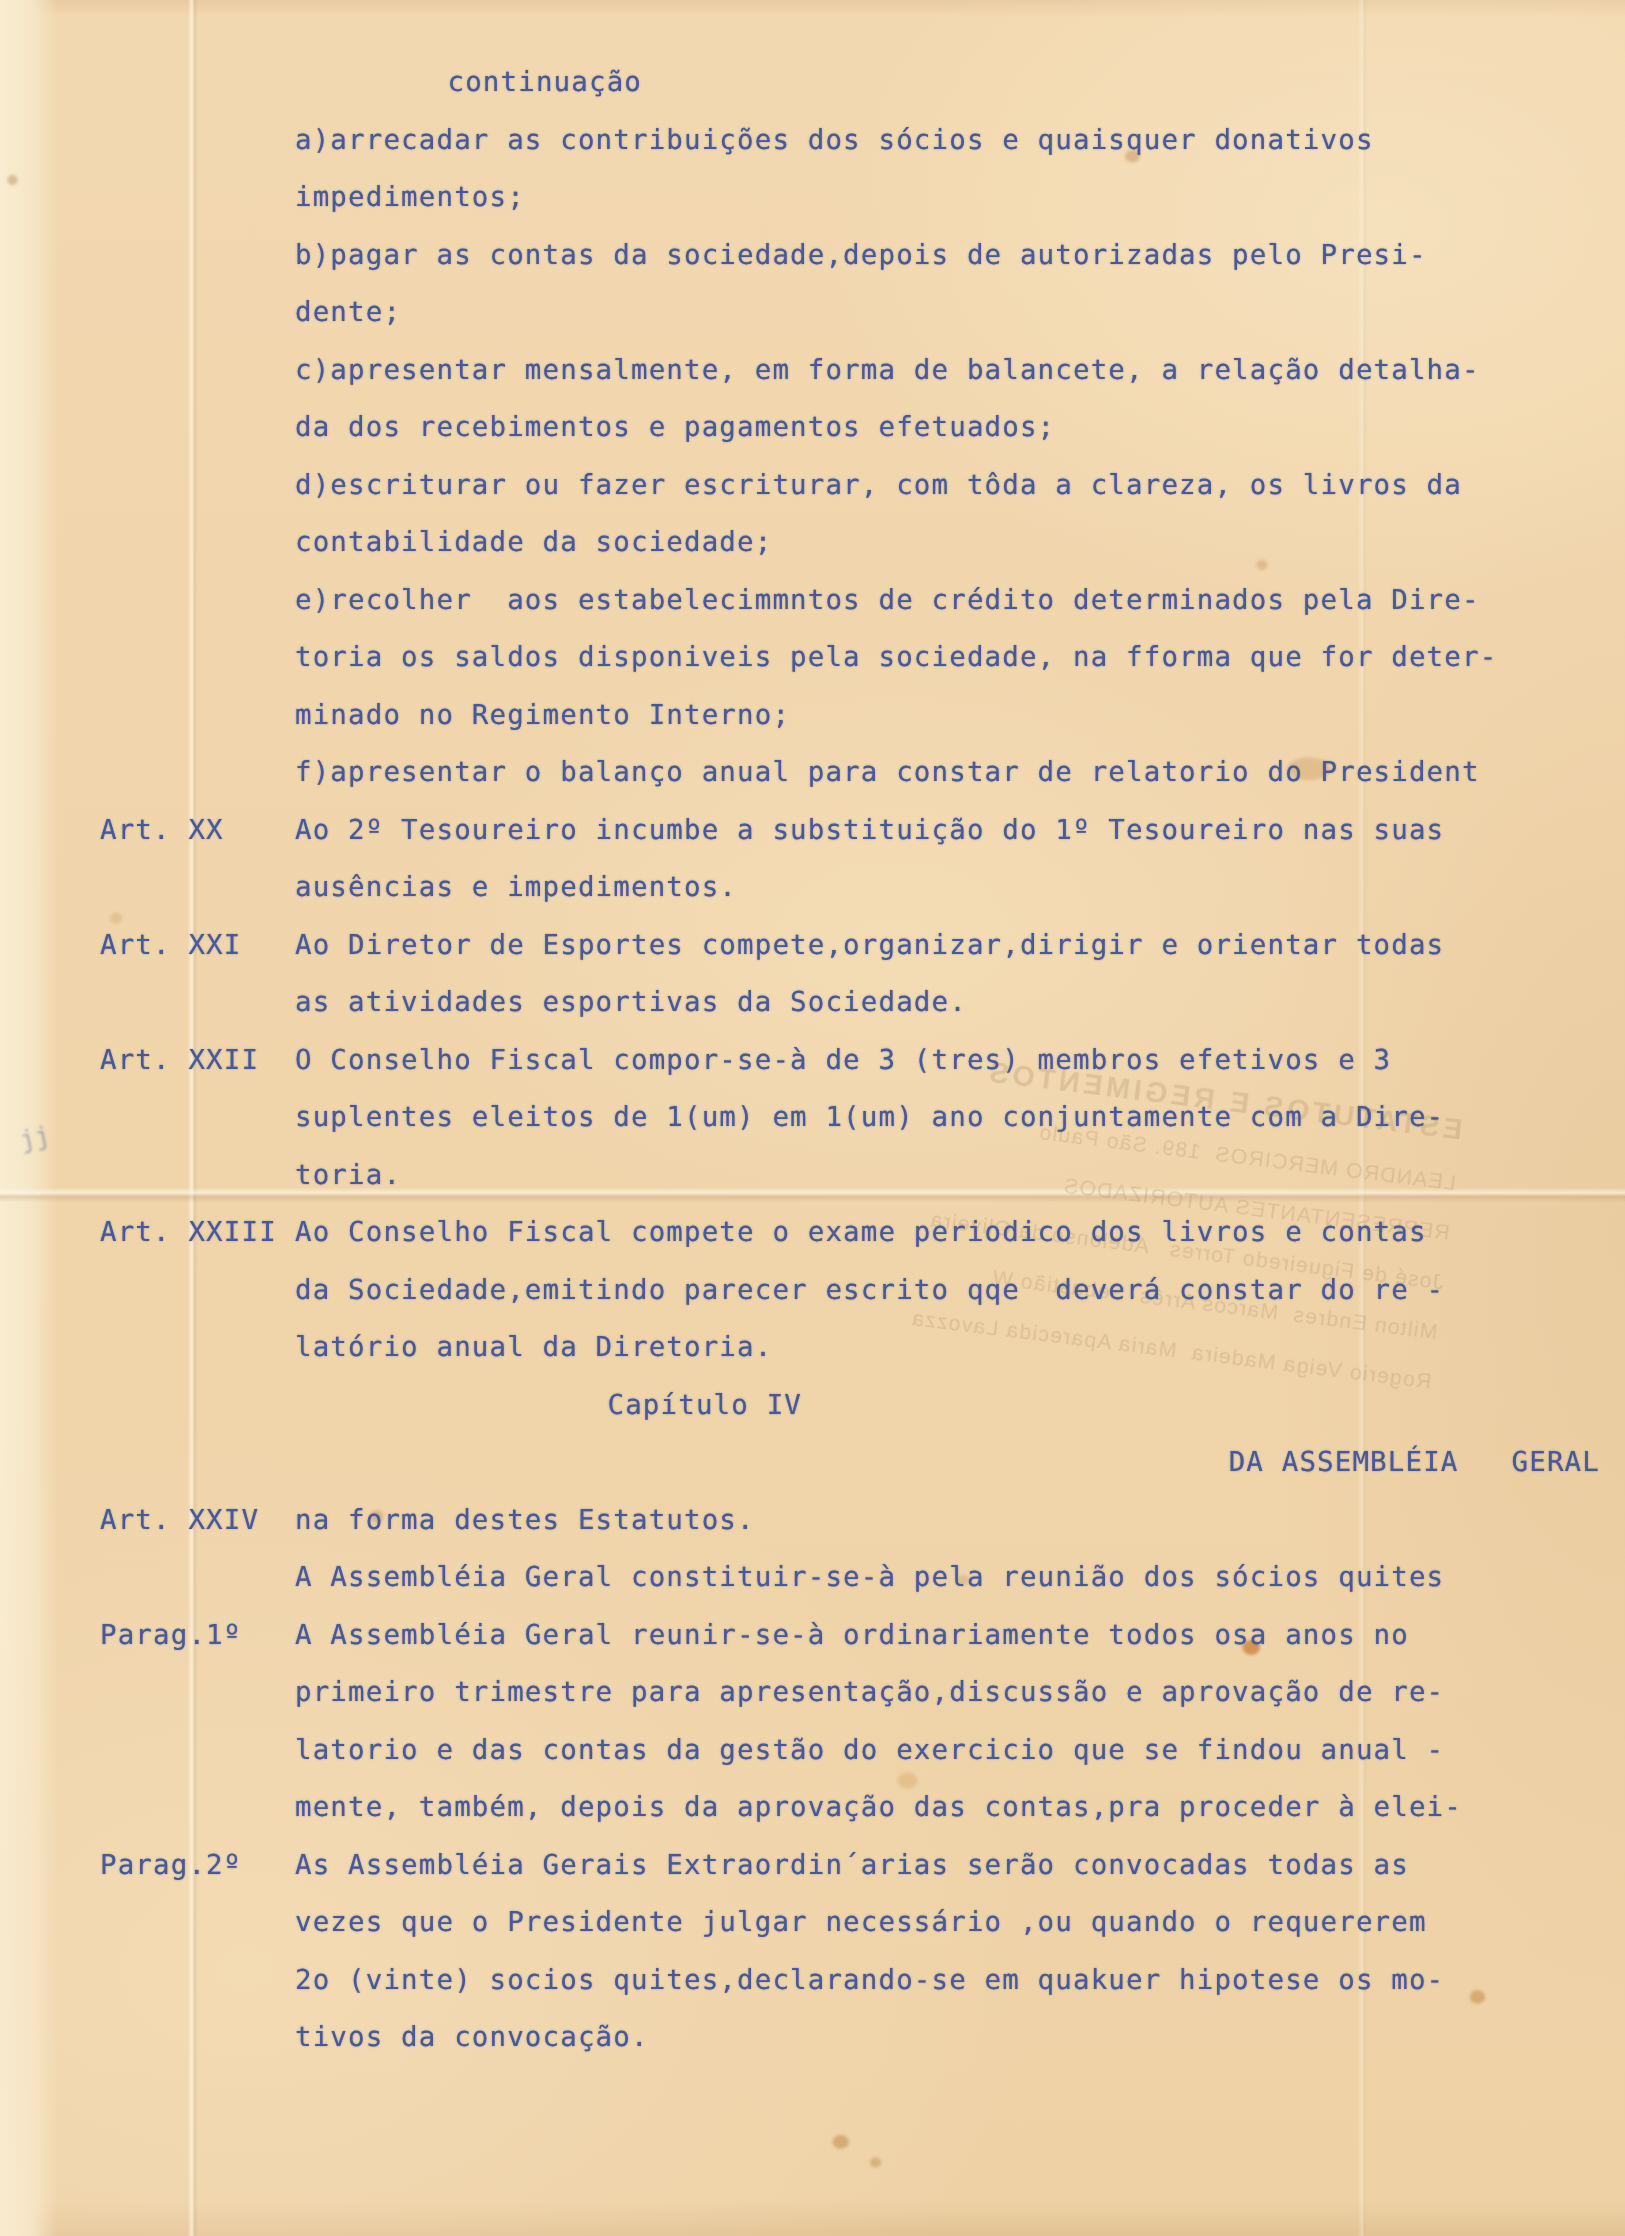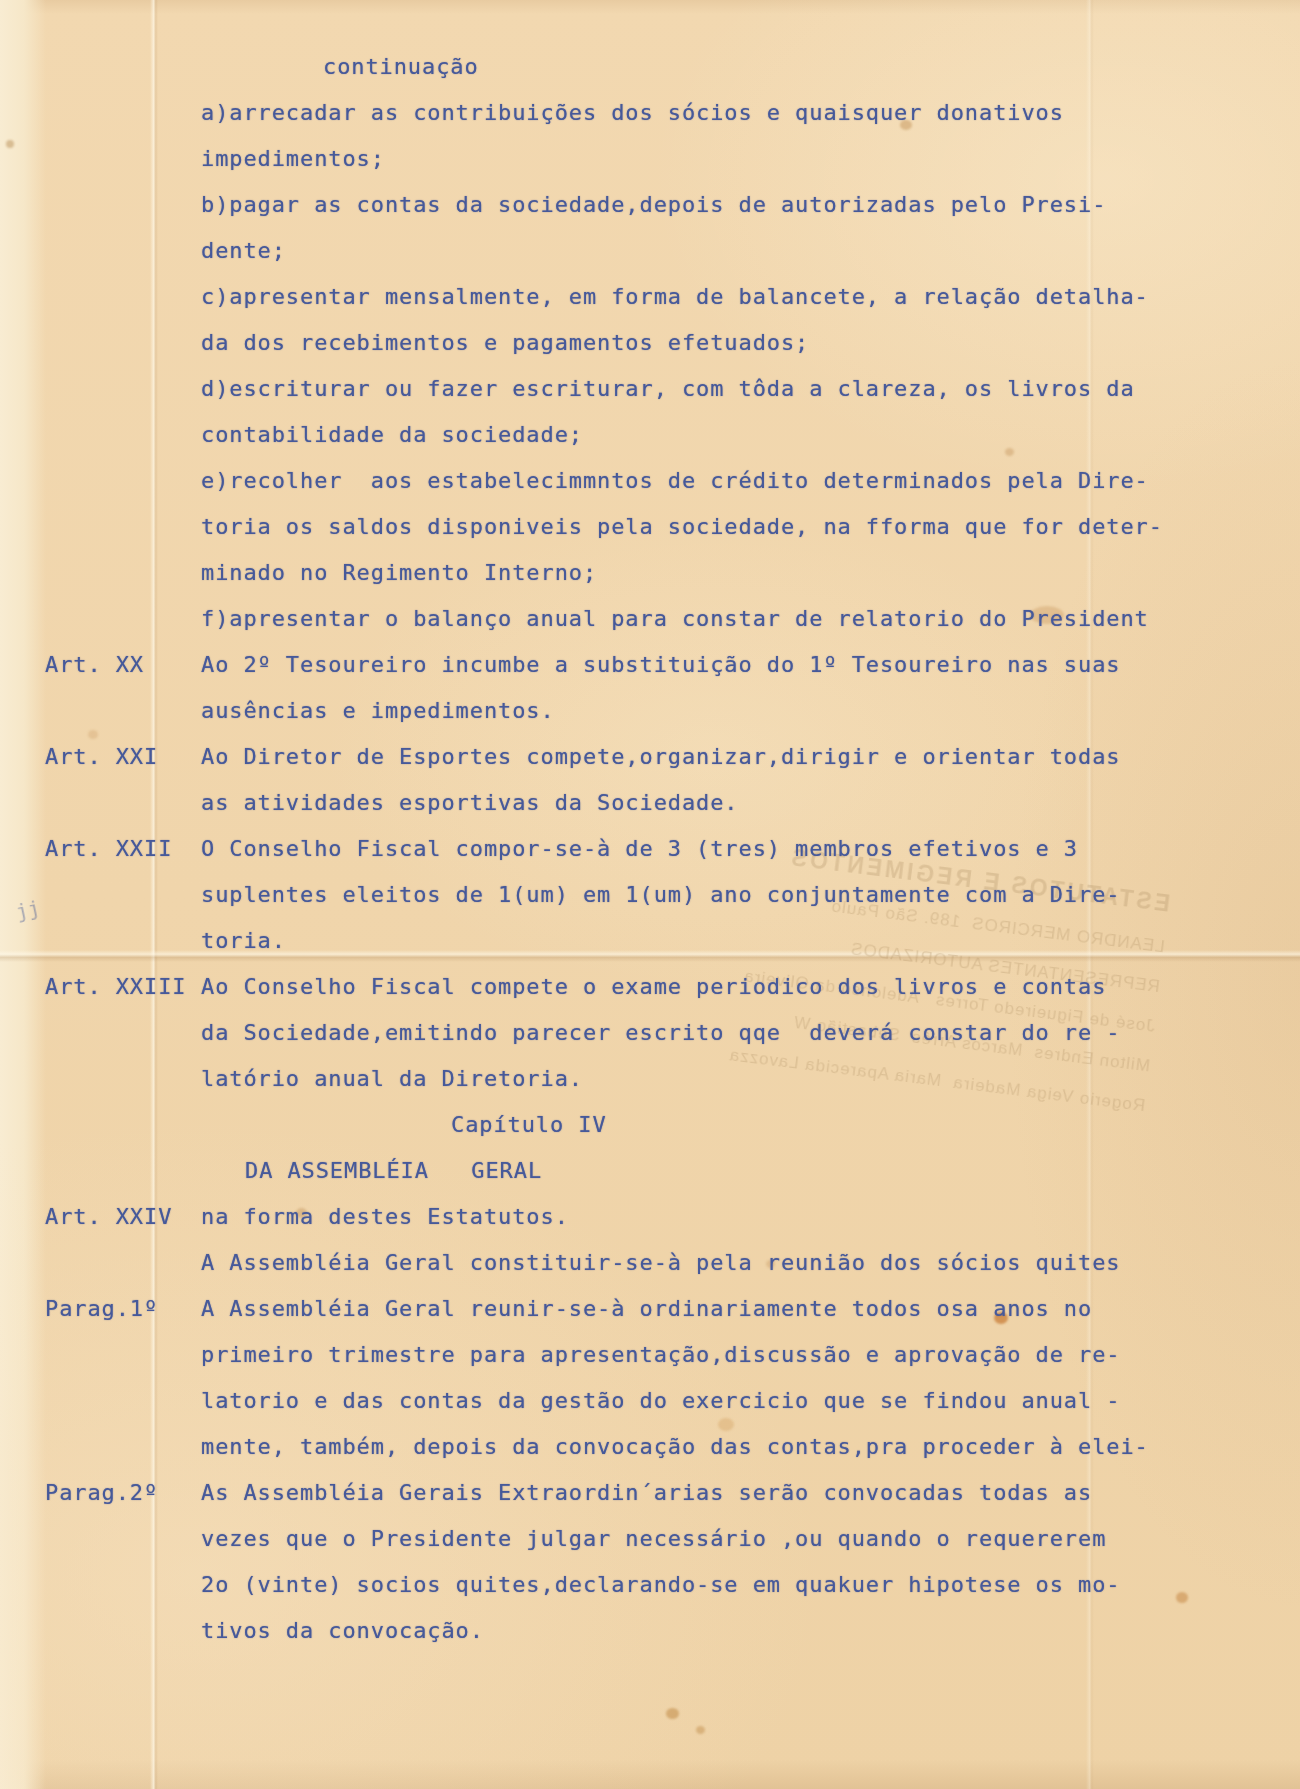--- a/index.html
+++ b/index.html
@@ -47,21 +47,21 @@
     transform-origin:50% 50%;
     color:var(--ghost);
     opacity:.28;
     font-family:"Liberation Sans","DejaVu Sans",sans-serif;
     filter:blur(.6px);
   }
   .ghost .gline{white-space:pre;font-size:17px;line-height:40px;letter-spacing:1px;}
   .ghost .gline.big{font-size:23px;font-weight:bold;letter-spacing:3px;line-height:48px;}
   
   .content{
-    position:absolute;left:45px;top:44px;width:1200px;
+    position:absolute;left:80px;top:44px;width:1200px;
     color:var(--ink);
     font-size:22px;
     letter-spacing:.9px;
     text-shadow:0 0 1px rgba(64,82,148,.55), 0 0 2px rgba(64,82,148,.18);
   }
   .row{display:grid;grid-template-columns:156px 1fr;}
   .lab{white-space:pre;height:46px;line-height:46px;}
   .body{min-width:0;}
   .line{white-space:pre;height:46px;line-height:46px;}
   .ink-mark{
@@ -183,38 +183,38 @@
         </div>
       </div>
       <div class="row">
         <div class="lab"></div>
         <div class="body" style="padding-left: 250px;">
           <div class="line">Capítulo IV</div>
         </div>
       </div>
       <div class="row">
         <div class="lab"></div>
-        <div class="body" style="padding-left: 44px;">
+        <div class="body" style="padding-left: 44px; text-align: right;">
           <div class="line">DA ASSEMBLÉIA   GERAL</div>
         </div>
       </div>
       <div class="row">
         <div class="lab">Art. XXIV</div>
         <div class="body">
           <div class="line">na forma destes Estatutos.</div>
           <div class="line">A Assembléia Geral constituir-se-à pela reunião dos sócios quites</div>
         </div>
       </div>
       <div class="row">
         <div class="lab">Parag.1º</div>
         <div class="body">
           <div class="line">A Assembléia Geral reunir-se-à ordinariamente todos osa anos no</div>
           <div class="line">primeiro trimestre para apresentação,discussão e aprovação de re-</div>
           <div class="line">latorio e das contas da gestão do exercicio que se findou anual -</div>
-          <div class="line">mente, também, depois da convocação das contas,pra proceder à elei-</div>
+          <div class="line">mente, também, depois da aprovação das contas,pra proceder à elei-</div>
         </div>
       </div>
       <div class="row">
         <div class="lab">Parag.2º</div>
         <div class="body">
           <div class="line">As Assembléia Gerais Extraordin´arias serão convocadas todas as</div>
           <div class="line">vezes que o Presidente julgar necessário ,ou quando o requererem</div>
           <div class="line">2o (vinte) socios quites,declarando-se em quakuer hipotese os mo-</div>
           <div class="line">tivos da convocação.</div>
         </div>

